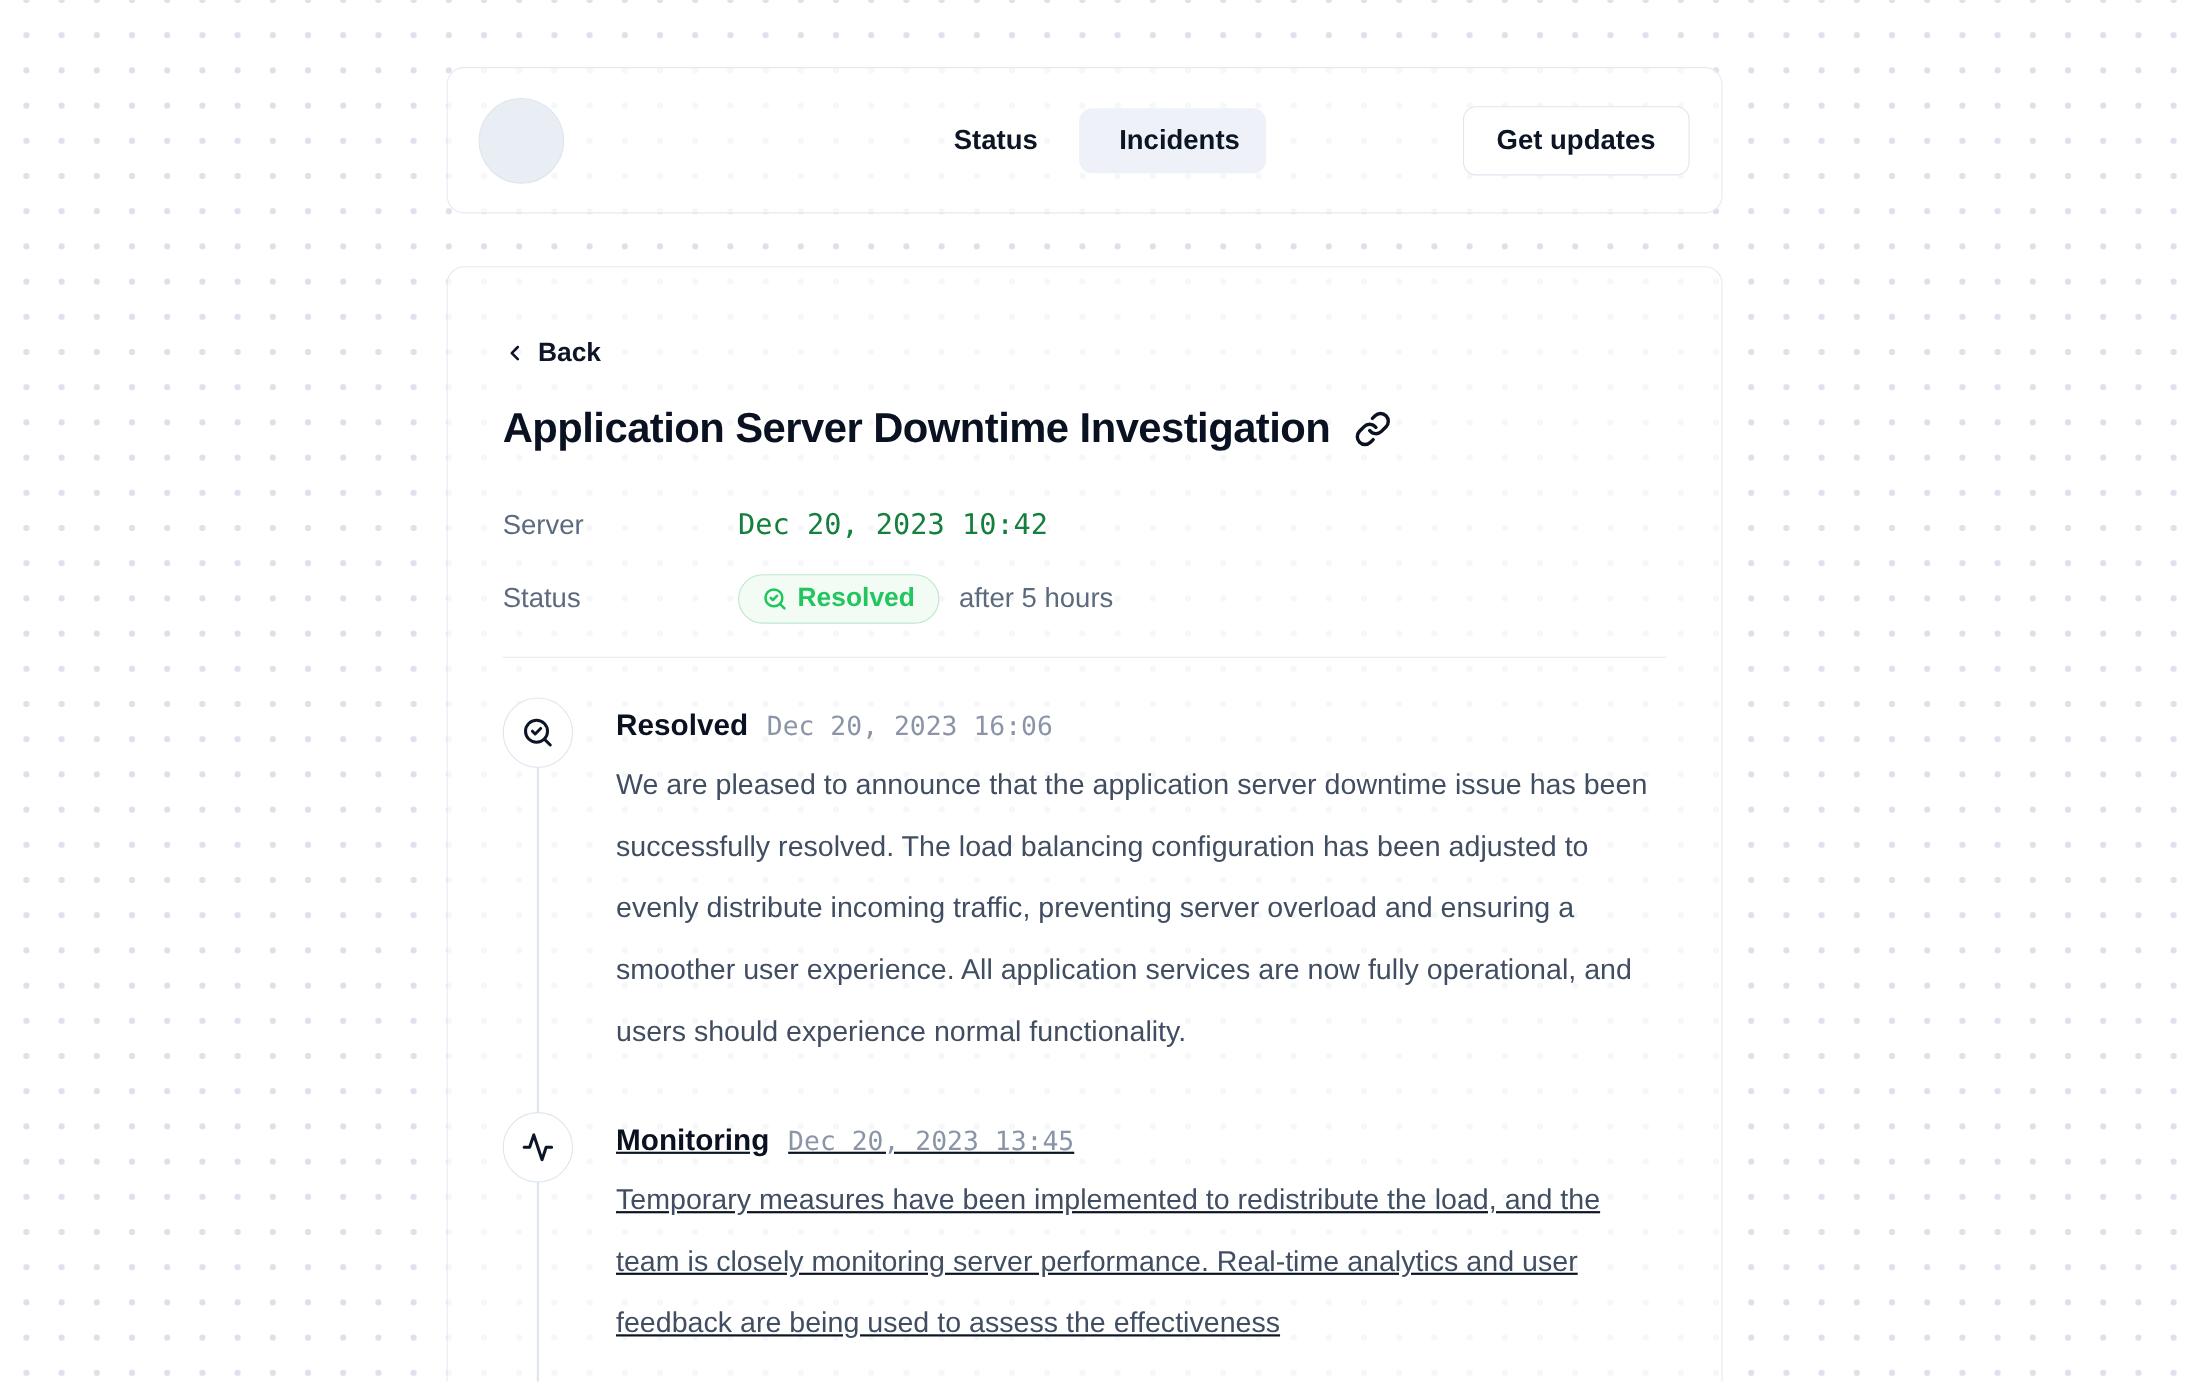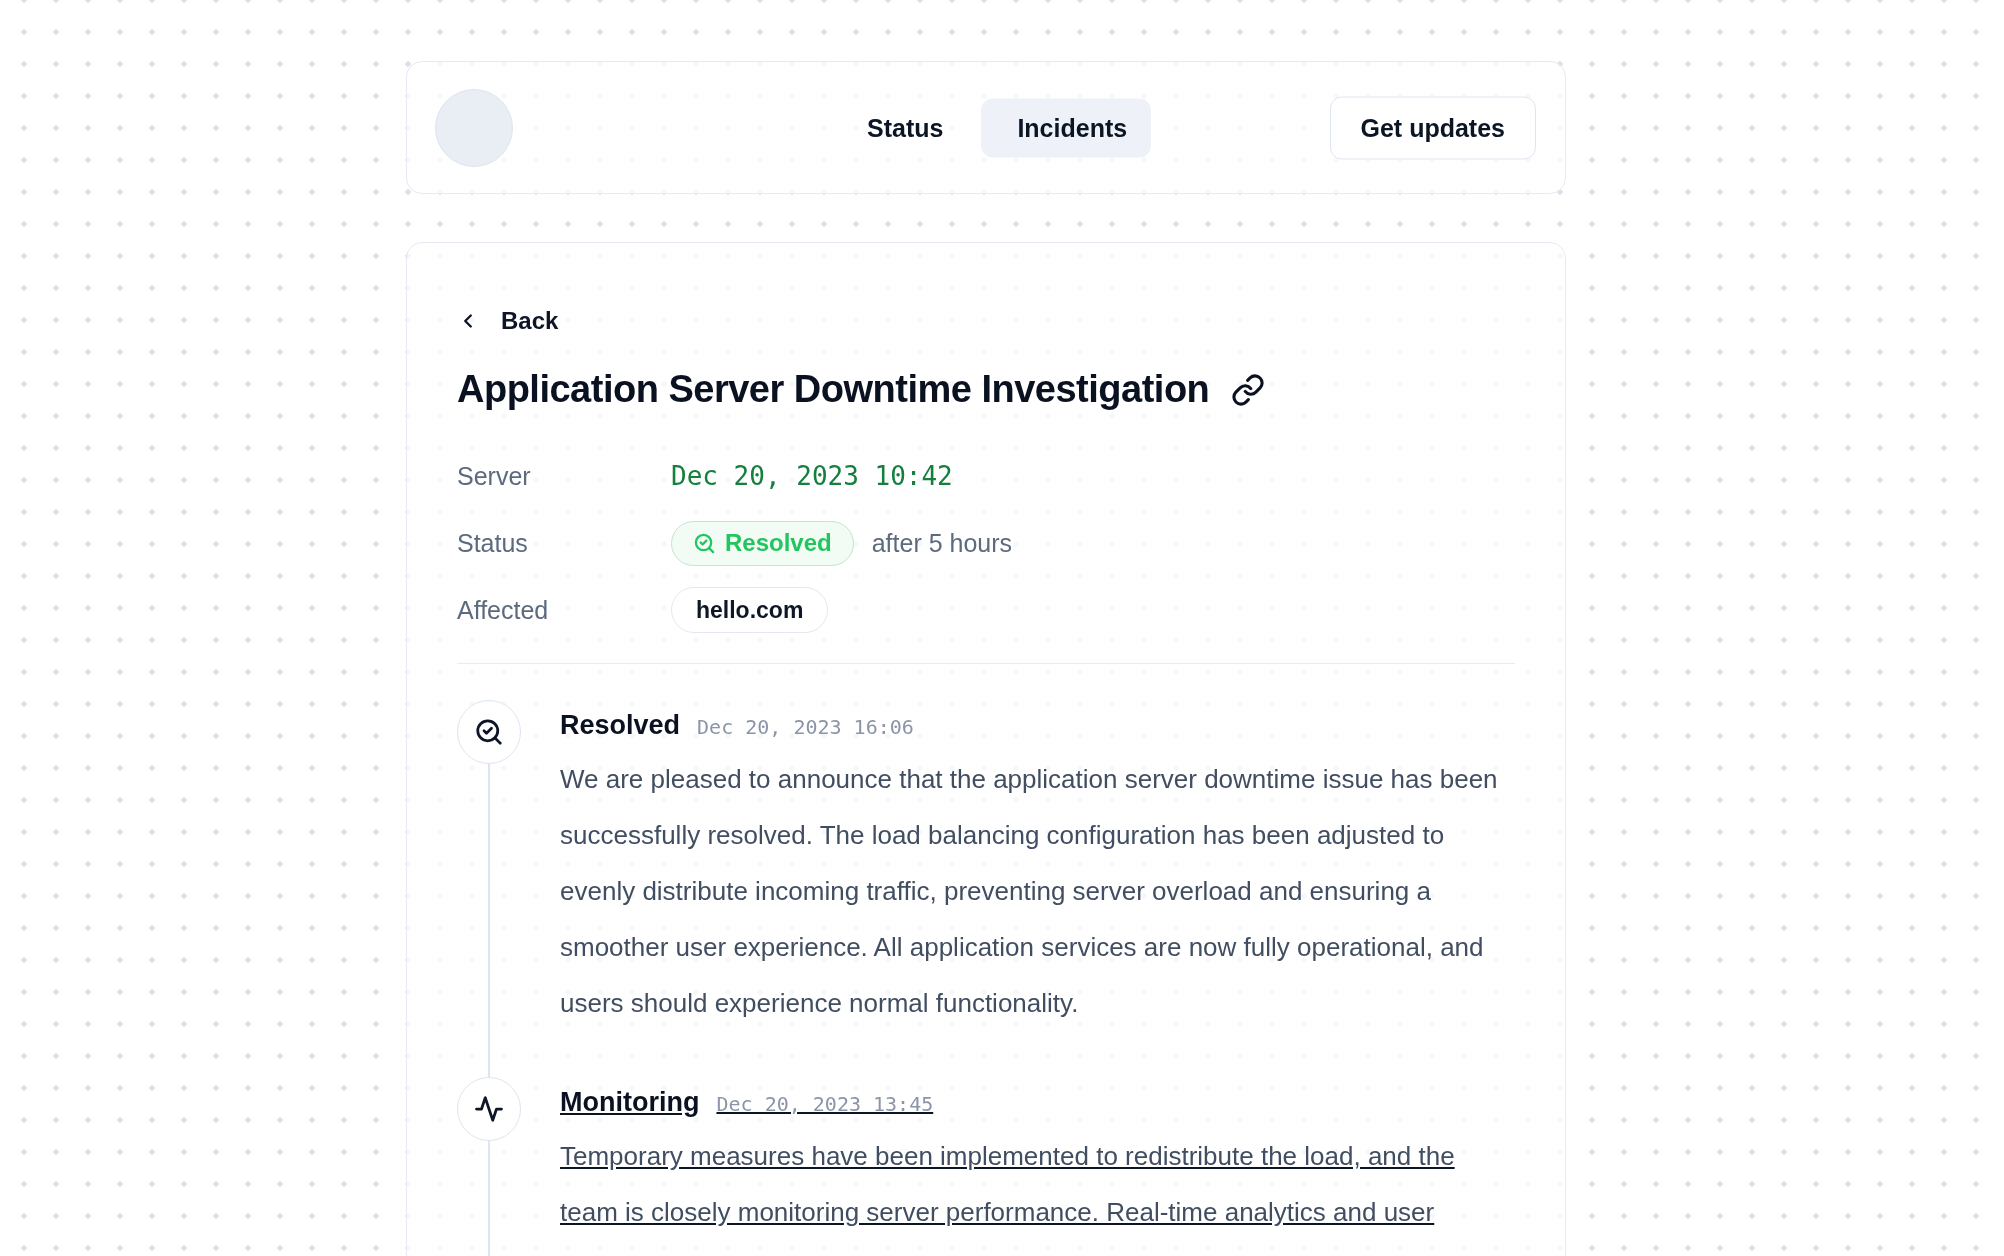--- a/index.html
+++ b/index.html
@@ -73,21 +73,21 @@
     width: 1160px; height: 1100px;
     background: rgba(255,255,255,0.72);
     border: 1px solid #e6eaf2;
     border-radius: 16px;
     padding: 64px 50px 0 50px;
   }
 
   .back-link {
     display: inline-flex;
     align-items: center;
-    gap: 22px;
+    gap: 10px;
     font-size: 24px;
     font-weight: 650;
     color: #0d1526;
     cursor: pointer;
   }
   .back-link svg { display: block; }
 
   .incident-title-row {
     margin-top: 32px;
     display: flex;
@@ -199,21 +199,21 @@
     align-items: baseline;
     gap: 17px;
     margin-top: 10px;
   }
   .entry-title {
     font-size: 27px;
     font-weight: 700;
     color: #0a1222;
   }
   .entry-timestamp {
-    font-size: 20px;
+    font-size: 24px;
     color: #8b95a7;
   }
   .entry-body {
     margin-top: 10px;
     font-size: 26px;
     line-height: 56px;
     color: #414e61;
   }
 </style>
 </head>
@@ -269,24 +269,20 @@
               <circle cx="11" cy="11" r="8"></circle>
               <path d="m21 21-4.3-4.3"></path>
               <path d="m8 11 2 2 4-4"></path>
             </svg>
         </span>
         <span>Resolved</span>
       </div>
       <div class="status-duration">after 5 hours</div>
     </div>
 
-    <div class="meta-row">
-      <div class="meta-label">Affected</div>
-      <div class="affected-pill">hello.com</div>
-    </div>
   </div>
 
   <hr class="divider">
 
   
   <div class="timeline">
     <div class="timeline-line"></div>
 
     <div class="timeline-entry">
       <div class="entry-icon-circle">

